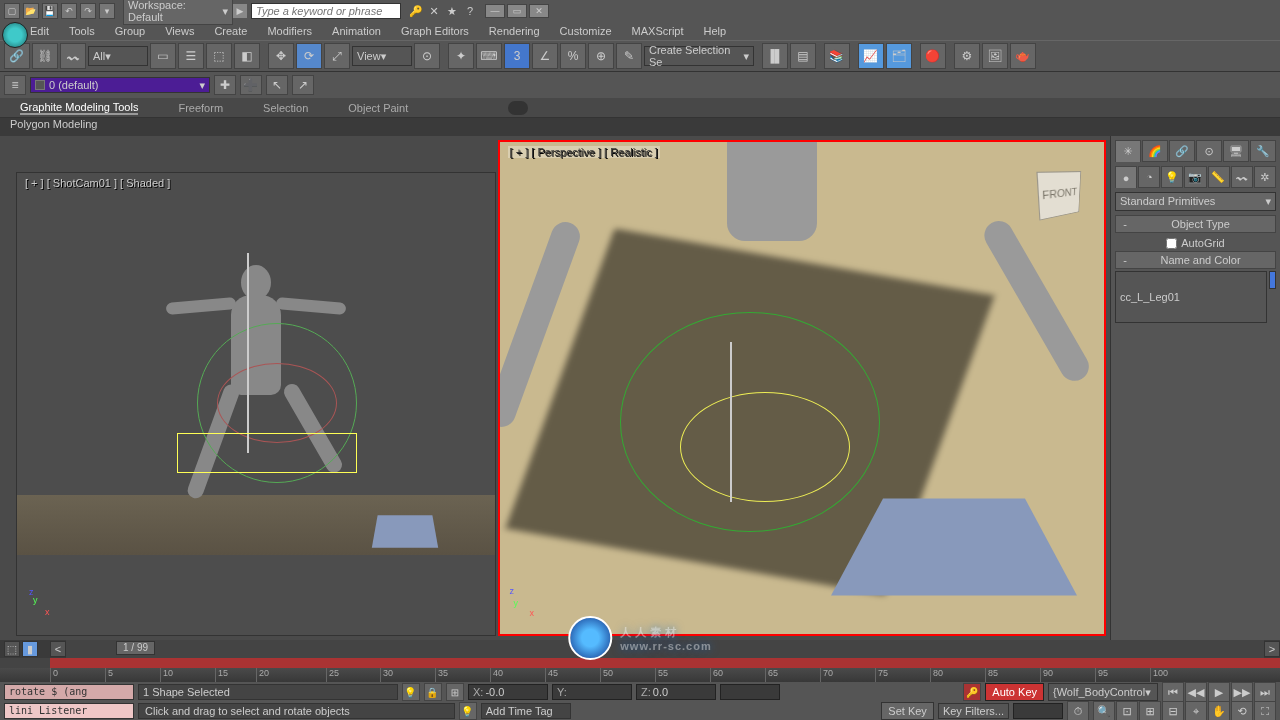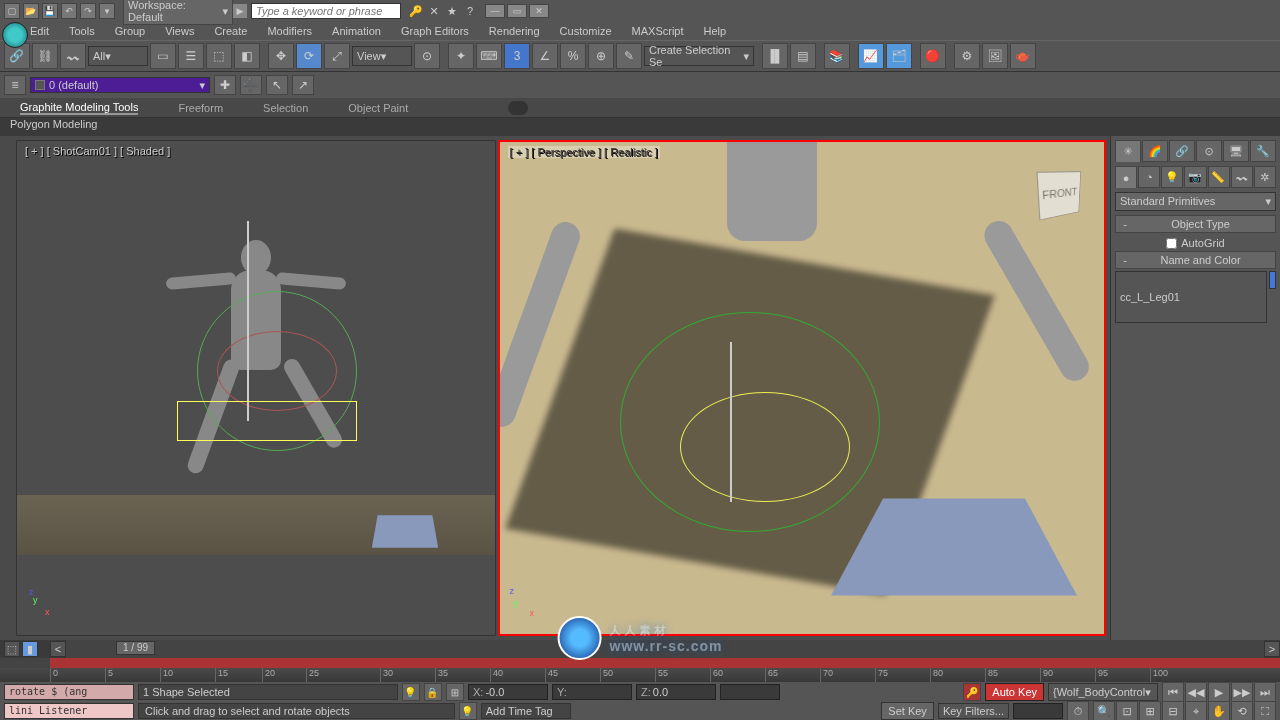--- a/index.html
+++ b/index.html
@@ -29,21 +29,21 @@
 .ribbon-tabs { height: 20px; background: #484848; display: flex; align-items: center; padding-left: 20px; gap: 40px; border-bottom: 1px solid #333; }
 .ribbon-tab { color: #aaa; }
 .ribbon-tab.active { color: #fff; border-bottom: 2px solid #999; }
 .ribbon-collapse { width: 20px; height: 14px; background: #333; border-radius: 7px; margin-left: 60px; }
 .sub-ribbon { height: 18px; background: #3a3a3a; display: flex; padding-left: 10px; color: #ccc; }
 .workspace-area { position: absolute; top: 136px; left: 0; right: 0; bottom: 80px; display: flex; }
 .viewport-container { flex: 1; display: flex; background: #4a4a4a; padding: 4px; gap: 2px; position: relative; }
 .left-strip { width: 12px; background: #4a4a4a; }
 .viewport { position: relative; background: #4a4a4a; border: 1px solid #333; overflow: hidden; }
 .viewport.active { border: 2px solid red; }
-.viewport.left { flex: 0 0 44%; background: #4d4d4d; }
+.viewport.left { flex: 0 0 44%; background: #4d4d4d; margin-top: 32px; }
 .viewport.right { flex: 1; background: #c9b98f; }
 .vp-label { position: absolute; top: 4px; left: 8px; color: #ccc; text-shadow: 1px 1px #000; z-index: 10; }
 .vp-label.dark { color: #333; background: rgba(255,255,255,0.3); padding: 0 2px; }
 .character-sil { position: absolute; left: 50%; top: 20%; transform: translateX(-50%); width: 200px; height: 260px; }
 .char-body { position: absolute; left: 50%; top: 30px; transform: translateX(-50%); width: 50px; height: 100px; background: #888; border-radius: 20px 20px 10px 10px; }
 .char-head { position: absolute; left: 50%; top: 0; transform: translateX(-50%); width: 30px; height: 35px; background: #888; border-radius: 50%; }
 .char-arm-l { position: absolute; left: 10px; top: 35px; width: 70px; height: 12px; background: #888; border-radius: 6px; transform: rotate(-5deg); }
 .char-arm-r { position: absolute; right: 10px; top: 35px; width: 70px; height: 12px; background: #888; border-radius: 6px; transform: rotate(5deg); }
 .char-leg-l { position: absolute; left: 70px; top: 120px; width: 16px; height: 120px; background: #888; border-radius: 8px; transform-origin: top; transform: rotate(20deg); }
 .char-leg-r { position: absolute; right: 60px; top: 120px; width: 16px; height: 100px; background: #888; border-radius: 8px; transform-origin: top; transform: rotate(-30deg); }
@@ -312,22 +312,22 @@
       <div class="frame-indicator">1 / 99</div>
     </div>
     <div class="frame-btn">&gt;</div>
   </div>
   <div class="trackbar"></div>
   <div class="ruler" id="ruler">
       <div class="tick" style="left: 50px;">0</div>
       <div class="tick" style="left: 105px;">5</div>
       <div class="tick" style="left: 160px;">10</div>
       <div class="tick" style="left: 215px;">15</div>
-      <div class="tick" style="left: 262px;">20</div>
-      <div class="tick" style="left: 306px; text-align: center;">25</div>
+      <div class="tick" style="left: 256px;">20</div>
+      <div class="tick" style="left: 326px; text-align: center;">25</div>
       <div class="tick" style="left: 380px;">30</div>
       <div class="tick" style="left: 435px;">35</div>
       <div class="tick" style="left: 490px;">40</div>
       <div class="tick" style="left: 545px;">45</div>
       <div class="tick" style="left: 600px;">50</div>
       <div class="tick" style="left: 655px;">55</div>
       <div class="tick" style="left: 710px;">60</div>
       <div class="tick" style="left: 765px;">65</div>
       <div class="tick" style="left: 820px;">70</div>
       <div class="tick" style="left: 875px;">75</div>
@@ -392,15 +392,15 @@
       <div class="play-btn">⟲</div>
       <div class="play-btn">⛶</div>
     </div>
   </div>
 </div>
 
 <div class="watermark">
   <div class="watermark-logo"></div>
   <div>
     <div>人人素材</div>
-    <div style="font-size:14px;letter-spacing:1px">www.rr-sc.com</div>
+    <div style="font-size:11px;letter-spacing:1px">www.rr-sc.com</div>
   </div>
 </div>
 
 </body></html>

